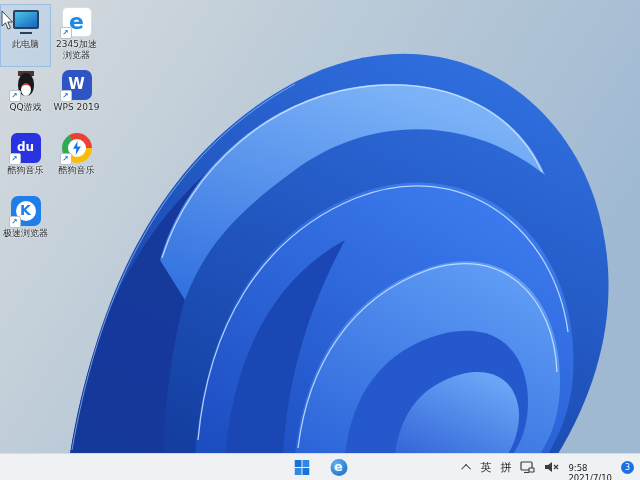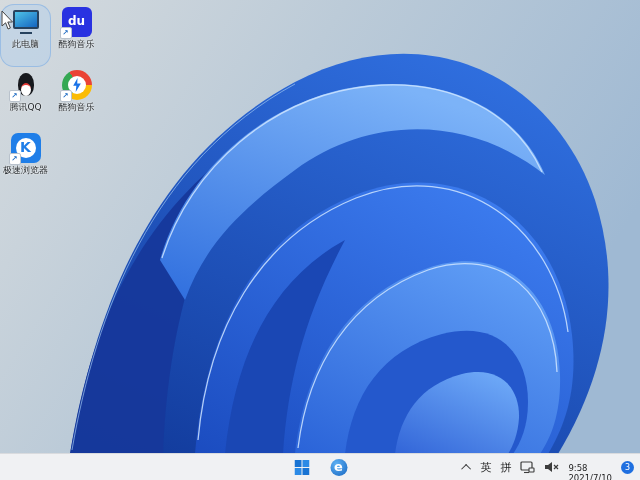--- a/index.html
+++ b/index.html
@@ -6,21 +6,21 @@
   body{font-family:"DejaVu Sans","Liberation Sans",sans-serif;}
   .screen{position:relative;width:640px;height:480px;overflow:hidden;background:#c7d2da;}
 
   
   .wallpaper{position:absolute;left:0;top:0;width:640px;height:454px;}
 
   
   .icon-grid{position:absolute;left:0;top:4px;display:grid;
     grid-template-columns:51px 51px;grid-auto-rows:63px;z-index:3;}
   .di-tile{display:flex;flex-direction:column;align-items:center;justify-content:flex-start;
-    padding-top:2px;border:1px solid transparent;border-radius:14px;cursor:default;}
+    padding-top:2px;border:1px solid transparent;border-radius:0;cursor:default;}
   .di-tile.selected{background:rgba(170,205,240,.38);border-color:rgba(120,170,225,.55);}
   .di-glyphwrap{position:relative;width:30px;height:30px;flex:0 0 30px;}
   .di-glyph{position:absolute;inset:0;}
   .di-label{margin-top:2px;max-width:52px;font-size:9px;line-height:10.5px;text-align:center;
     color:#1d2226;text-shadow:0 0 2px rgba(255,255,255,.95),0 0 1px rgba(255,255,255,.9);
     word-break:break-all;}
   .di-arrow{position:absolute;left:-2px;bottom:-2px;width:10px;height:10px;background:#fff;
     border:1px solid #b9c2cc;border-radius:2px;font-size:7.5px;line-height:9px;text-align:center;
     color:#1565c0;font-weight:bold;}
   .di-arrow::after{content:"\2197";}
@@ -147,39 +147,53 @@
     <div class="di-tile selected">
       <span class="di-glyphwrap">
         <span class="di-glyph g-pc"></span>
 
       </span>
       <span class="di-label">此电脑</span>
     </div>
 
 
 
-
-
+    <div class="di-tile">
+      <span class="di-glyphwrap">
+        <span class="di-glyph g-2345"></span>
+        <span class="di-arrow"></span>
+      </span>
+      <span class="di-label">2345加速浏览器</span>
+    </div>
+
+    <div class="di-tile">
+      <span class="di-glyphwrap">
+        <span class="di-glyph g-qqgame"></span>
+        <span class="di-arrow"></span>
+      </span>
+      <span class="di-label">QQ游戏</span>
+    </div>
+
+    <div class="di-tile">
+      <span class="di-glyphwrap">
+        <span class="di-glyph g-wps"></span>
+        <span class="di-arrow"></span>
+      </span>
+      <span class="di-label">WPS 2019</span>
+    </div>
 
     <div class="di-tile">
       <span class="di-glyphwrap">
         <span class="di-glyph g-baidu"></span>
         <span class="di-arrow"></span>
       </span>
       <span class="di-label">酷狗音乐</span>
     </div>
 
 
-    <div class="di-tile">
-      <span class="di-glyphwrap">
-        <span class="di-glyph g-qq"></span>
-        <span class="di-arrow"></span>
-      </span>
-      <span class="di-label">腾讯QQ</span>
-    </div>
 
     <div class="di-tile">
       <span class="di-glyphwrap">
         <span class="di-glyph g-chrome"></span>
         <span class="di-arrow"></span>
       </span>
       <span class="di-label">酷狗音乐</span>
     </div>
 
 

